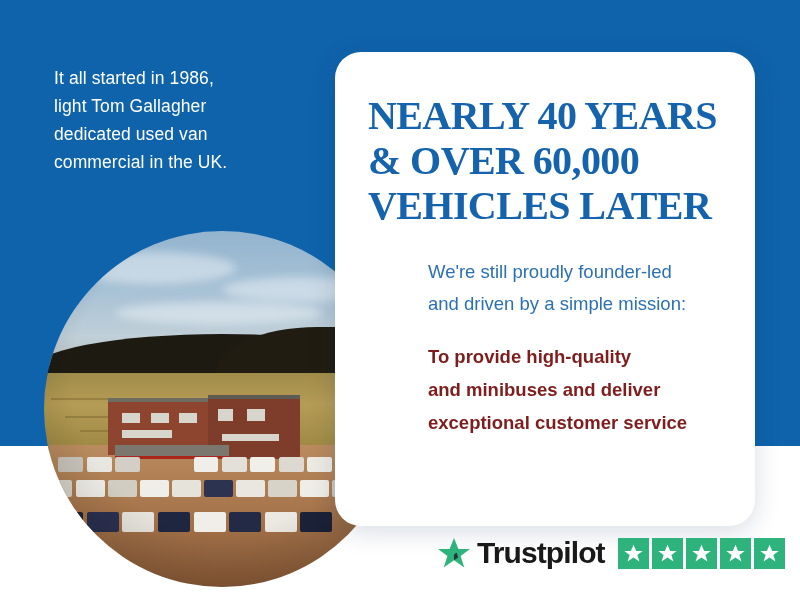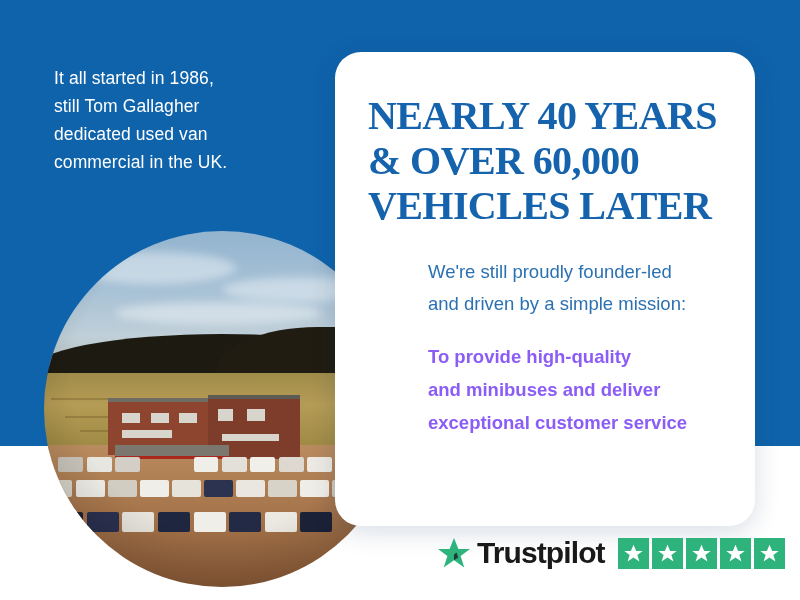--- a/index.html
+++ b/index.html
@@ -127,21 +127,21 @@
     margin-top:28px;
     color:#2b71b2;
     font-size:18.5px;
     line-height:1.70;
     padding-left:60px;
   }
   .sub span { display:block; }
 
   .mission {
     margin-top:22px;
-    color:#8b5cf6;
+    color:#7f1d1d;
     font-weight:bold;
     font-size:18.5px;
     line-height:1.78;
     padding-left:60px;
   }
   .mission span { display:block; }
 
   
   .trustpilot {
     position:absolute; left:437px; top:536px;
@@ -162,21 +162,21 @@
 </head>
 <body>
 
 <div id="stage">
 
   <div class="blue-panel"></div>
   <div class="bottom-band"></div>
 
   <div class="intro">
     <p>It all started in 1986,</p>
-    <p>still Tom Gallagher</p>
+    <p>light Tom Gallagher</p>
     <p>dedicated used van</p>
     <p>commercial in the UK.</p>
   </div>
 
   <div class="photo-circle">
     <div class="photo-inner">
       <div class="ph-sky"></div>
       <div class="ph-cloud" style="left:8%;  top:6%;  width:46%; height:9%;"></div>
       <div class="ph-cloud" style="left:50%; top:13%; width:44%; height:7%;"></div>
       <div class="ph-cloud" style="left:20%; top:20%; width:58%; height:6%;"></div>

